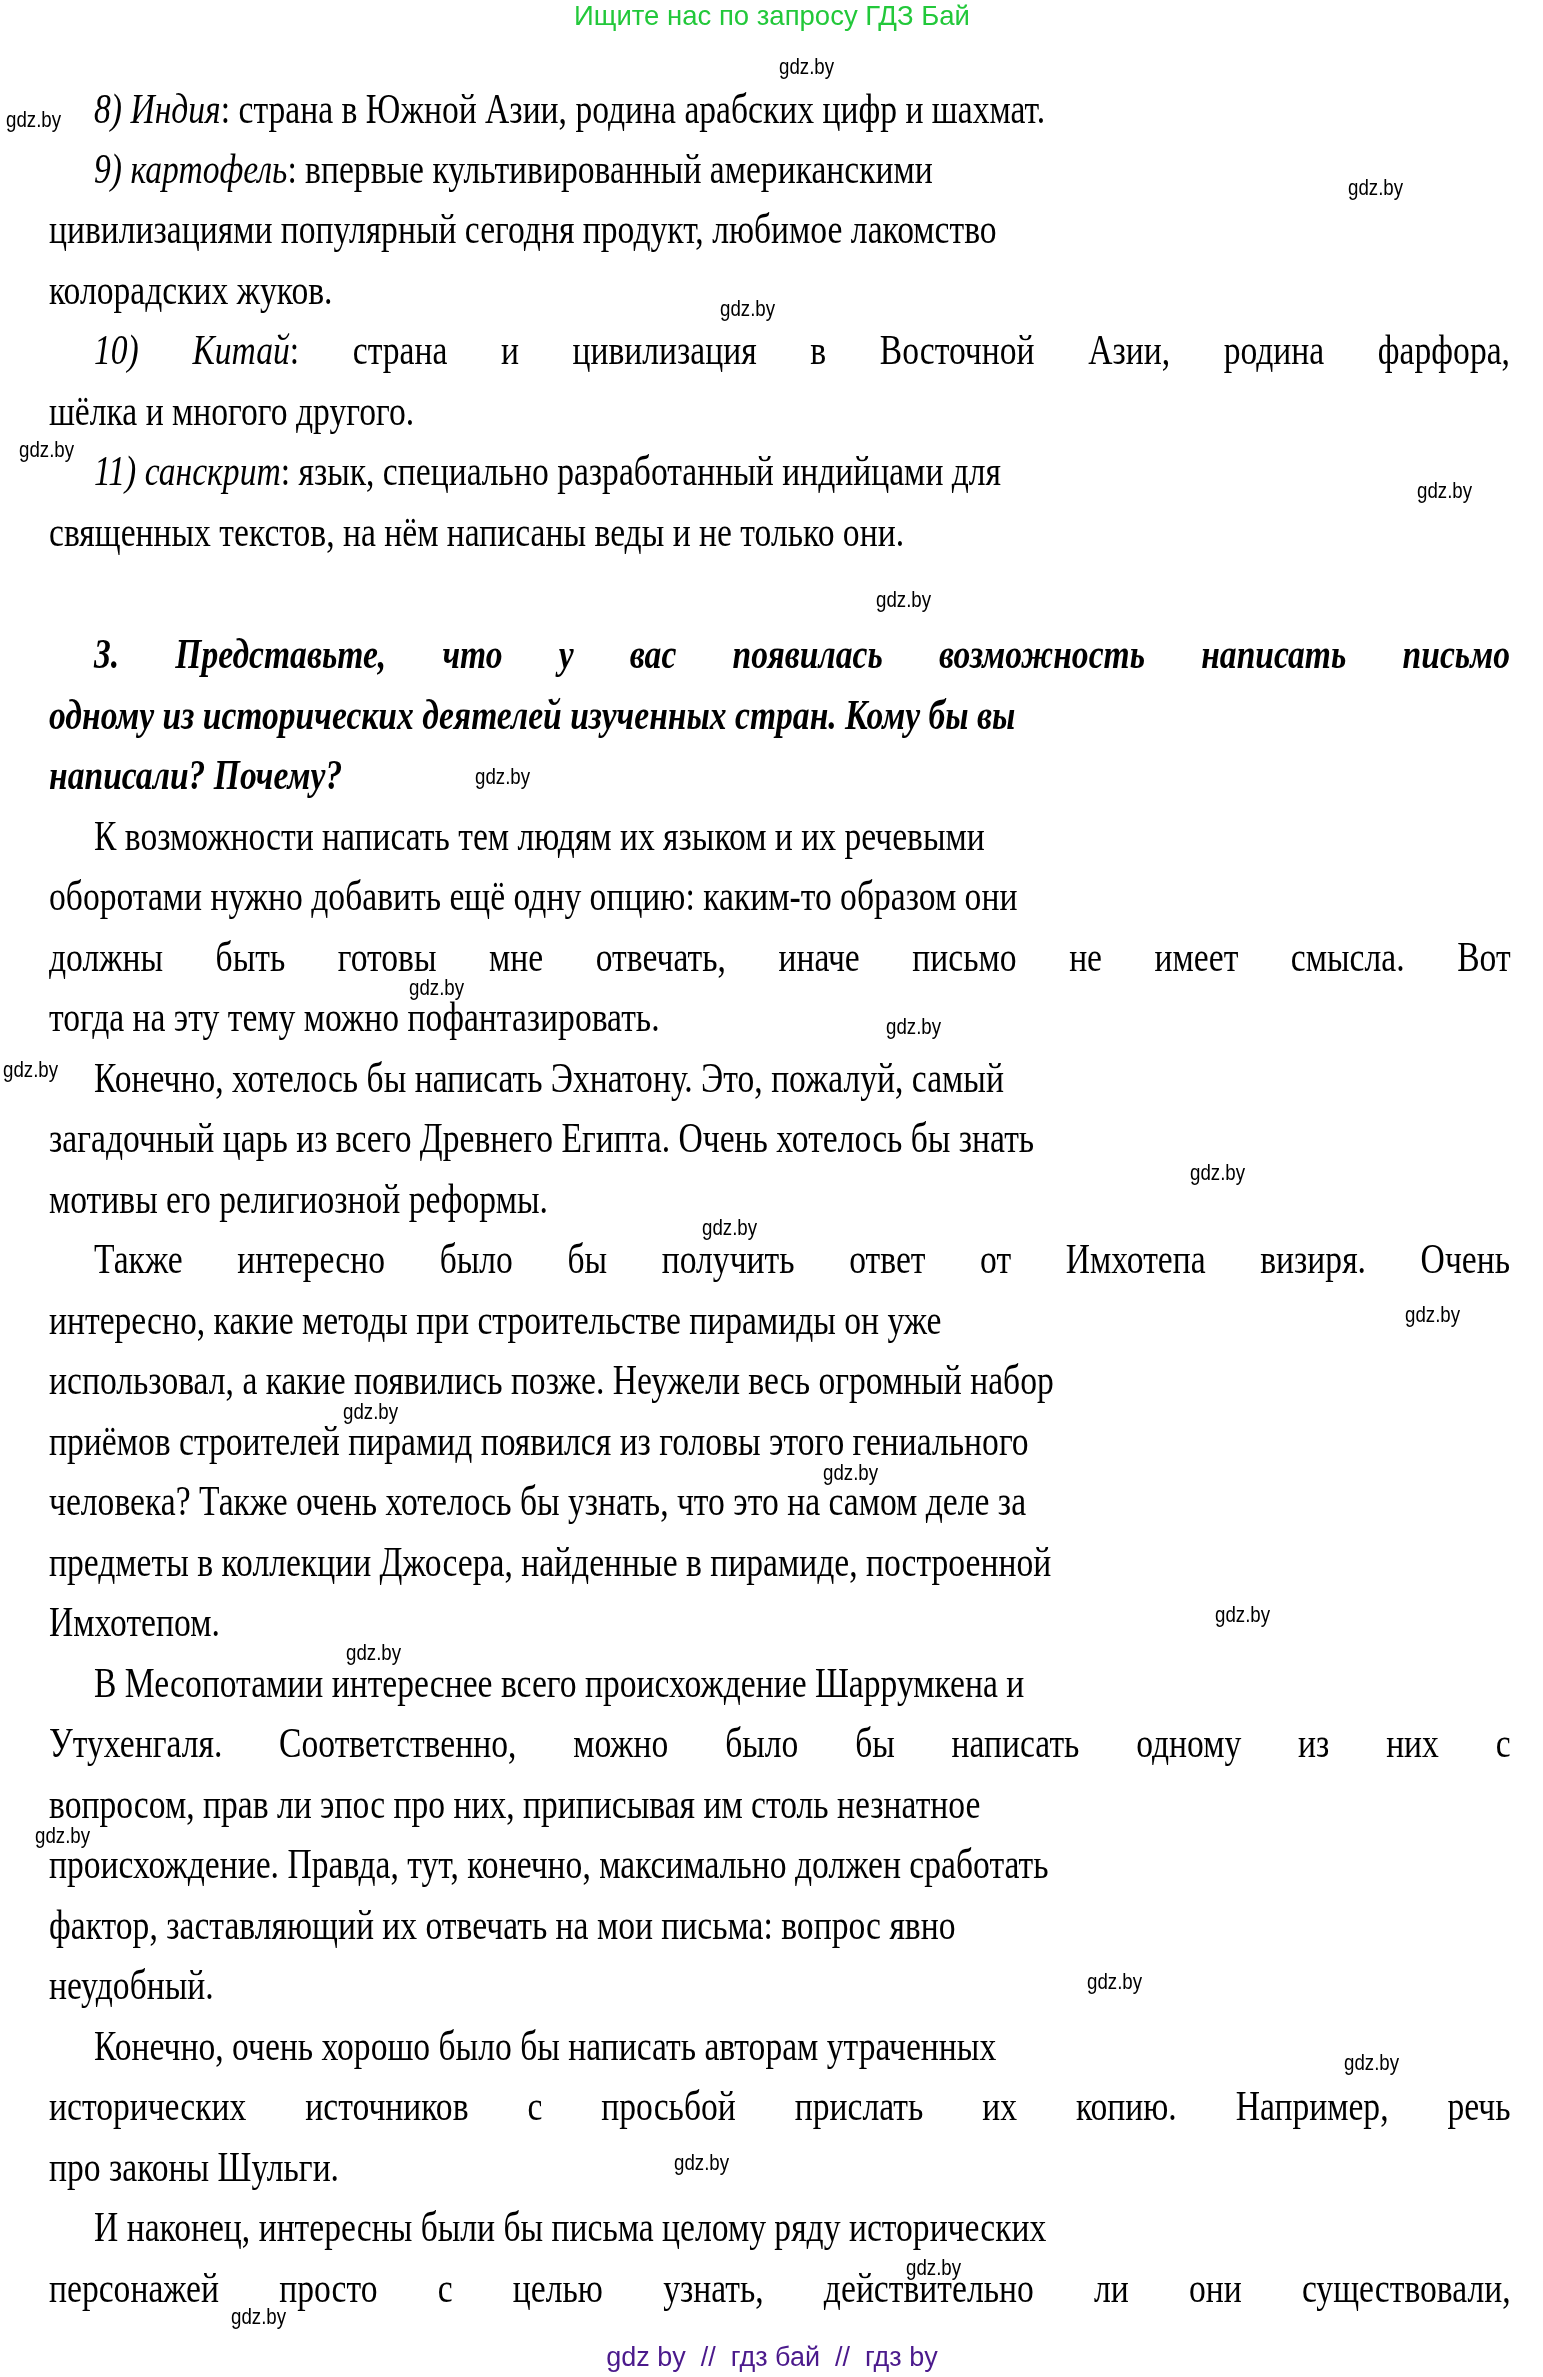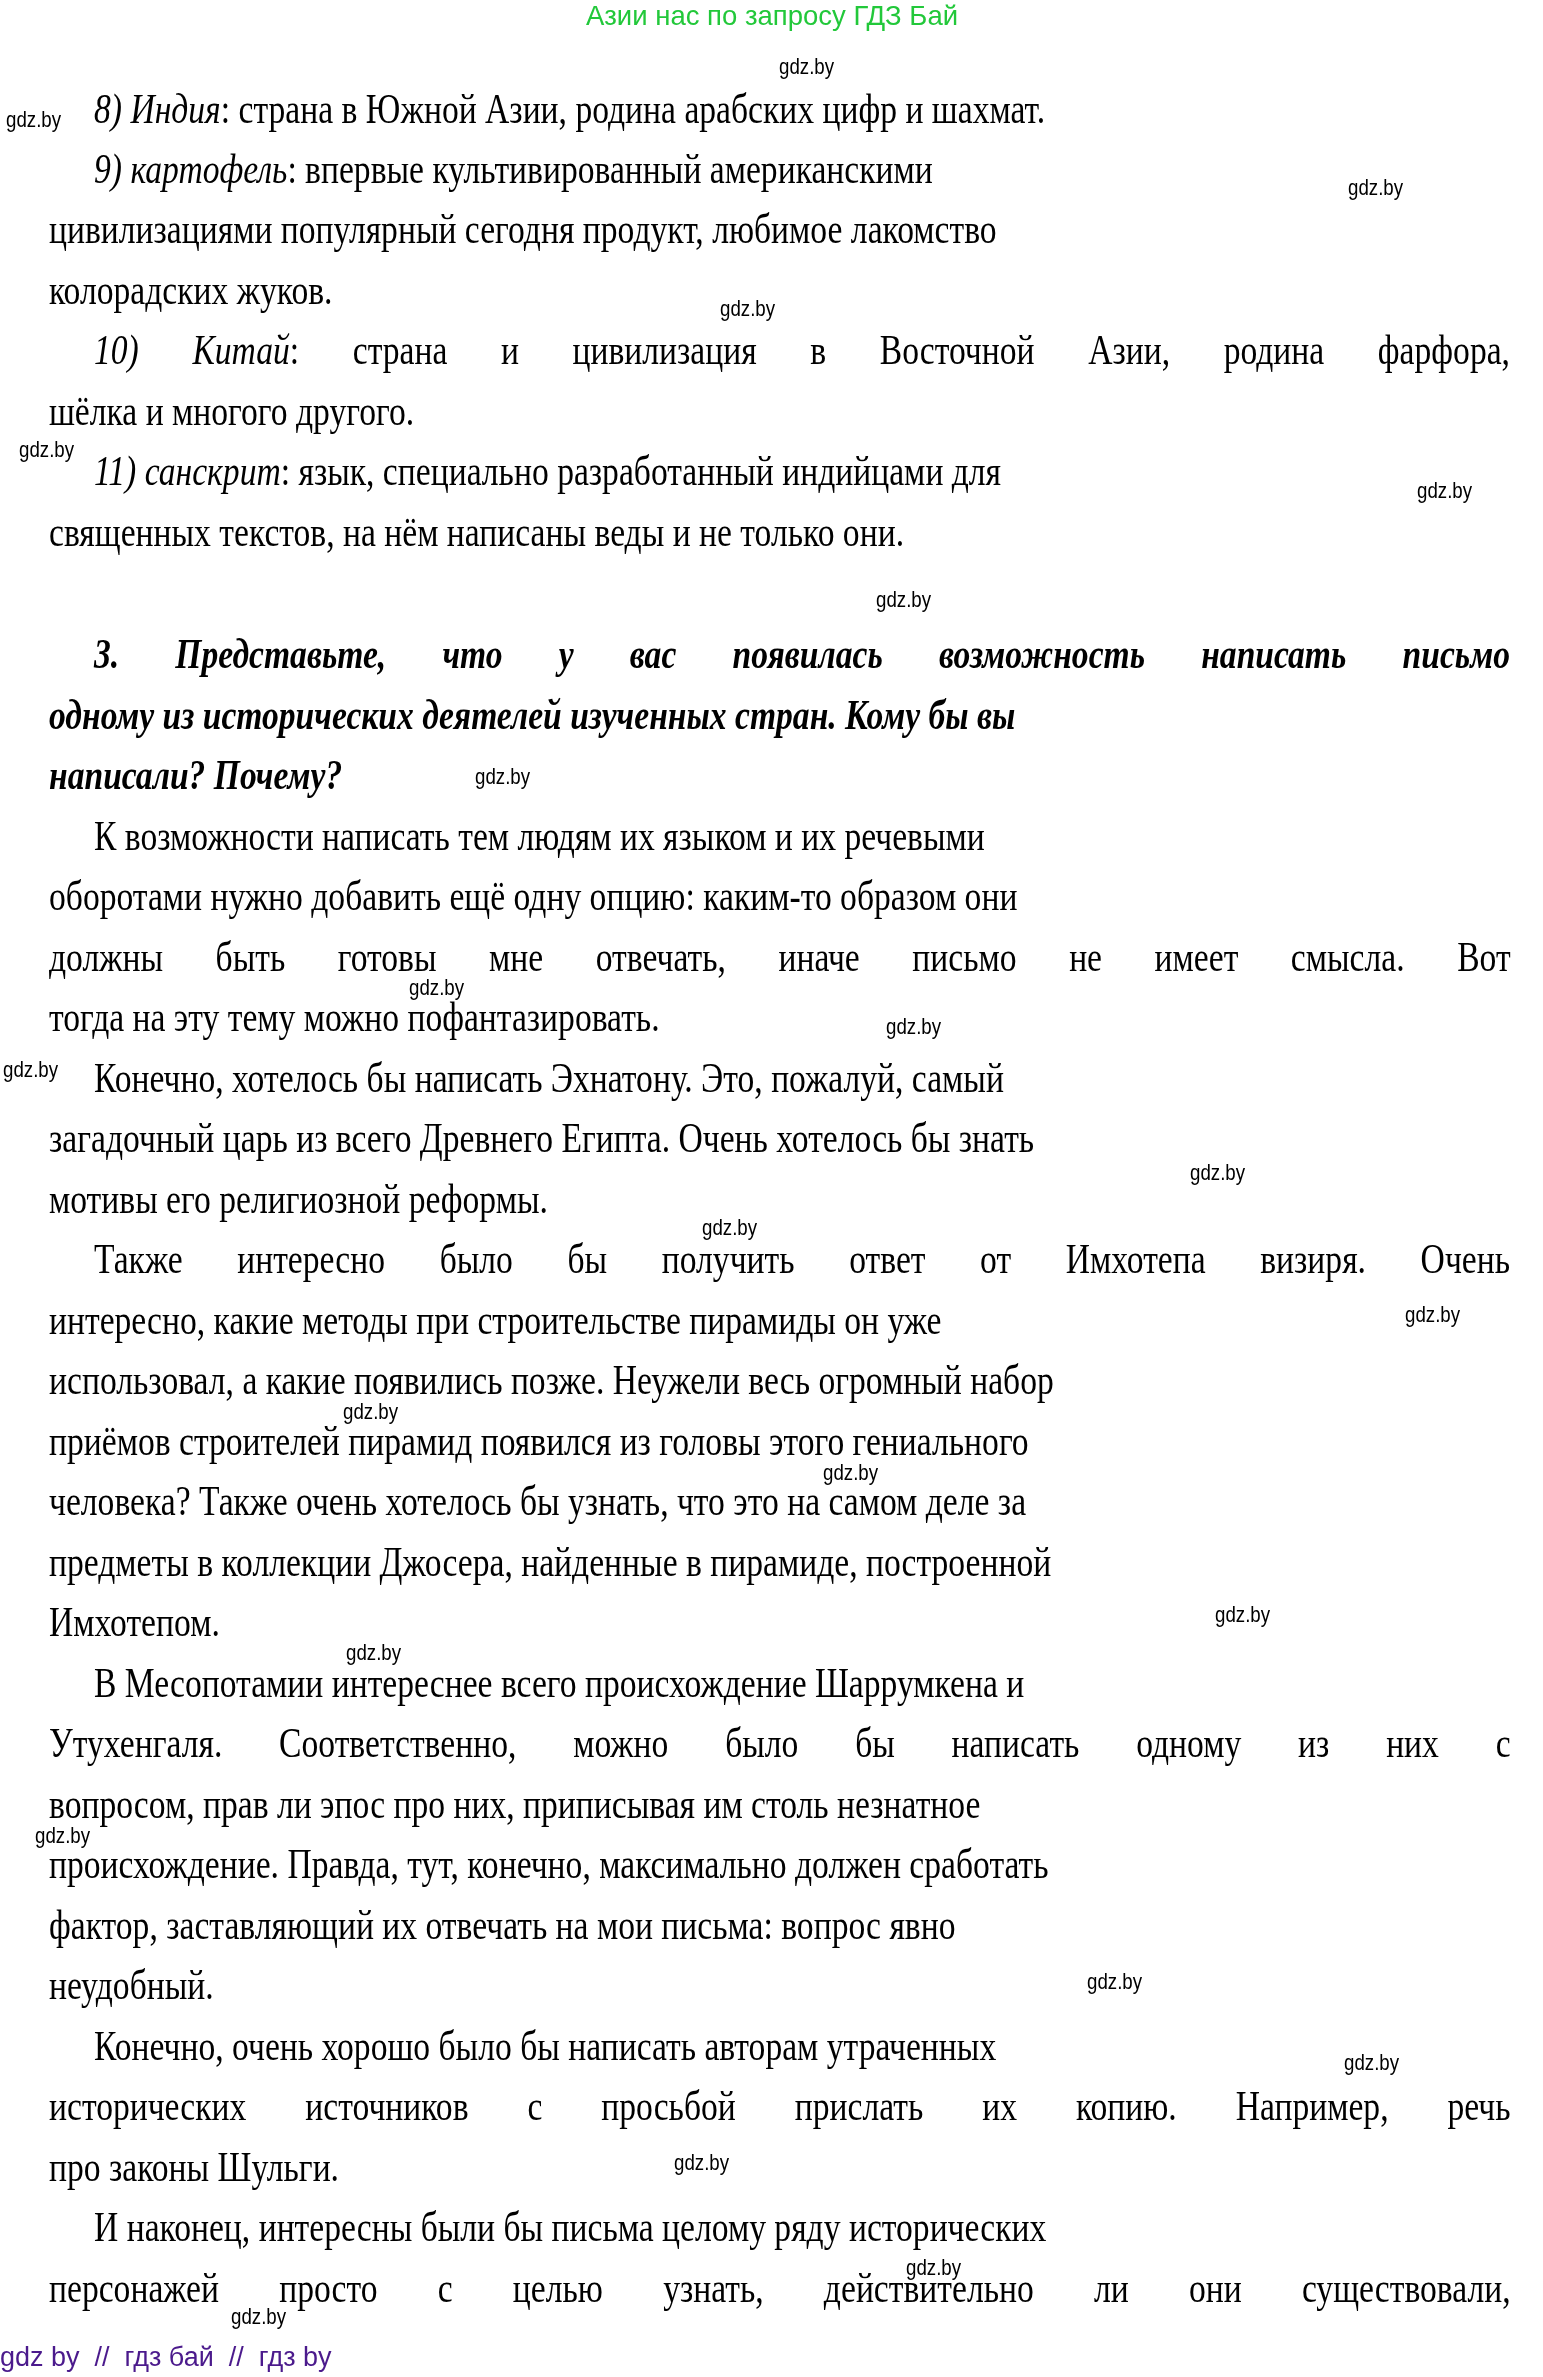--- a/index.html
+++ b/index.html
@@ -4,41 +4,41 @@
 <style>
   html, body { margin: 0; padding: 0; background: #ffffff; }
   body { width: 1544px; height: 2377px; position: relative; overflow: hidden; }
   .top-banner {
     position: absolute; left: 0; top: 0; width: 1544px; height: 35px;
     text-align: center; font-family: "Liberation Sans", sans-serif;
     font-size: 27.5px; line-height: 31px; color: #22c83a;
   }
   .footer {
     position: absolute; left: 0; top: 2340px; width: 1544px; height: 35px;
-    font-family: "Liberation Sans", sans-serif;
+    text-align: center; font-family: "Liberation Sans", sans-serif;
     font-size: 27px; line-height: 35px; color: #4b1a8c; white-space: pre;
   }
   .line {
     position: absolute; height: 49px; line-height: 49px;
     font-family: "Liberation Serif", serif; font-size: 42px; color: #000;
     transform-origin: 0 0; transform: scaleX(0.80); white-space: nowrap;
   }
   .line.justify { text-align: justify; text-align-last: justify; }
   .line .em { font-style: italic; }
   .line.heading { font-style: italic; font-weight: bold; }
   .wm {
     position: absolute; font-family: "Liberation Sans", sans-serif;
     font-size: 22px; line-height: 23.6px; color: #000;
     transform-origin: 0 0; transform: scaleX(0.85); white-space: nowrap;
   }
 </style>
 </head>
 <body>
 
-<div class="top-banner">Азии нас по запросу ГДЗ Бай</div>
+<div class="top-banner">Ищите нас по запросу ГДЗ Бай</div>
 
 <div id="doc">
     <div class="line" style="left: 94px; top: 85px;"><span class="em">8) Индия</span><span>: страна в Южной Азии, родина арабских цифр и шахмат.</span></div>
     <div class="line" style="left: 94px; top: 145px;"><span class="em">9) картофель</span><span>: впервые культивированный американскими</span></div>
     <div class="line" style="left: 49px; top: 205px;"><span>цивилизациями популярный сегодня продукт, любимое лакомство</span></div>
     <div class="line" style="left: 49px; top: 266px;"><span>колорадских жуков.</span></div>
     <div class="line justify" style="left: 94px; top: 326px; width: 1770px; white-space: normal;"><span class="em">10) Китай</span><span>: страна и цивилизация в Восточной Азии, родина фарфора,</span></div>
     <div class="line" style="left: 49px; top: 387px;"><span>шёлка и многого другого.</span></div>
     <div class="line" style="left: 94px; top: 447px;"><span class="em">11) санскрит</span><span>: язык, специально разработанный индийцами для</span></div>
     <div class="line" style="left: 49px; top: 508px;"><span>священных текстов, на нём написаны веды и не только они.</span></div>

